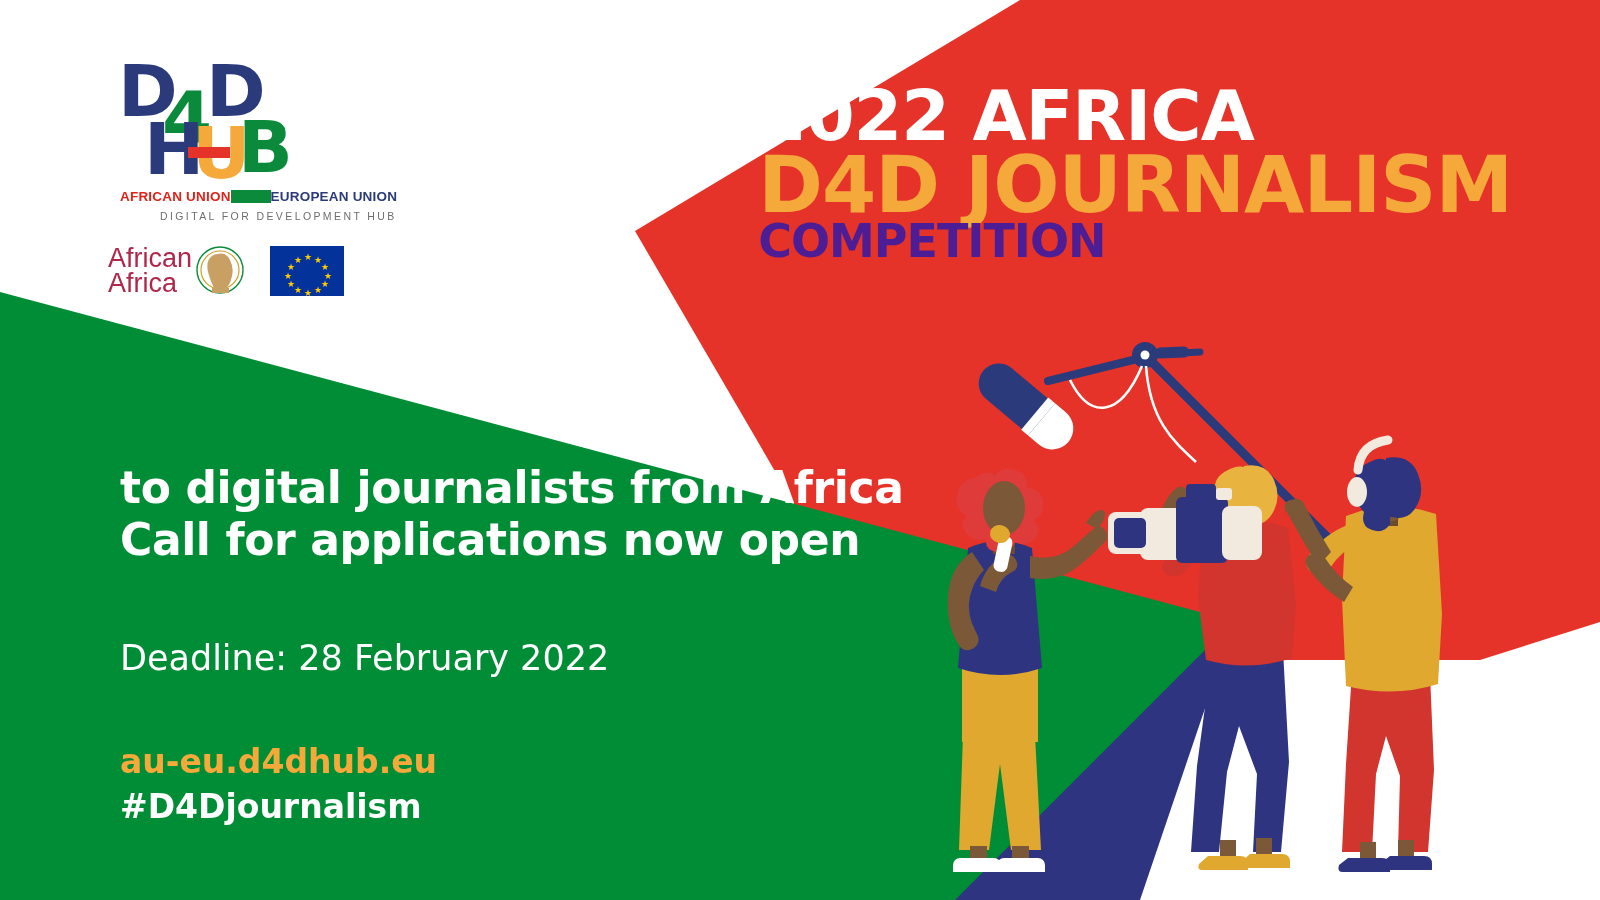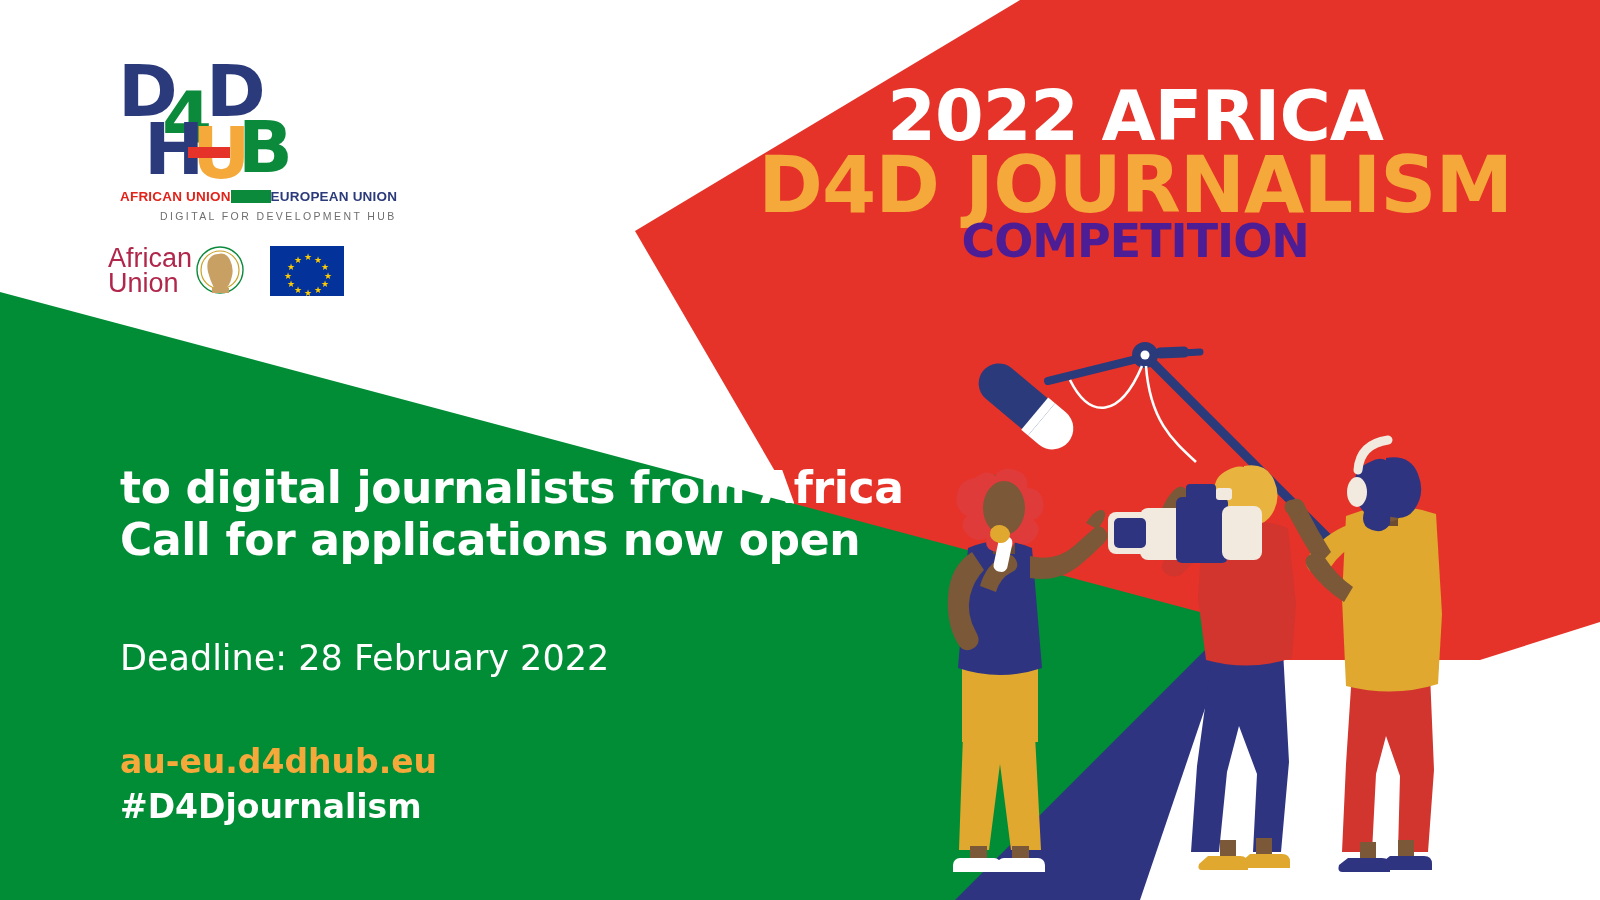--- a/index.html
+++ b/index.html
@@ -33,21 +33,21 @@
   #union-bar{width:40px;height:13px;background:#0B8A3C;}
   #logo-tagline{margin-top:6px;margin-left:34px;font-size:10.5px;letter-spacing:2.4px;color:#6E6E6E;font-family:"Liberation Sans",sans-serif;padding-left:8px;}
 
   #logo-partners{display:flex;align-items:center;gap:22px;margin-top:22px;margin-left:-10px;}
   #au-logo{display:flex;align-items:center;}
   #au-logo-text{font-size:27px;line-height:.92;color:#B0274B;font-family:"Liberation Sans",sans-serif;font-weight:400;}
   #eu-flag{width:74px;height:50px;background:#03339A;position:relative;}
   .eu-star{position:absolute;color:#FFCC00;font-size:9px;line-height:9px;}
 
   
-  #title-block{position:absolute;right:88px;top:82px;text-align:center;}
+  #title-block{position:absolute;right:88px;top:82px;text-align:left;}
   .title-line{font-family:"DejaVu Sans","Liberation Sans",sans-serif;font-weight:700;line-height:.98;letter-spacing:-1px;white-space:nowrap;}
   #title-1{font-size:70px;color:#FFFFFF;}
   #title-2{font-size:78px;color:#F5A93B;margin-top:-4px;}
   #title-3{font-size:46px;color:#4c1d95;margin-top:-4px;}
 
   
   #copy-block{position:absolute;left:120px;top:462px;width:760px;}
   .headline{font-family:"DejaVu Sans","Liberation Sans",sans-serif;font-weight:700;font-size:44px;line-height:1.18;color:#fff;letter-spacing:-.4px;white-space:nowrap;}
   #deadline{margin-top:72px;font-family:"DejaVu Sans","Liberation Sans",sans-serif;font-weight:400;font-size:35px;color:#fff;}
   #url{margin-top:64px;font-family:"DejaVu Sans","Liberation Sans",sans-serif;font-weight:700;font-size:33px;color:#F5A93B;}
@@ -218,21 +218,21 @@
       <span id="union-bar"></span>
       <span class="union-txt" id="eu-text">EUROPEAN UNION</span>
     </div>
 
     <div id="logo-tagline">DIGITAL FOR DEVELOPMENT HUB</div>
 
     <div id="logo-partners">
       <div id="au-logo">
         <div id="au-logo-text">
           <div>African</div>
-          <div>Union</div>
+          <div>Africa</div>
         </div>
         <svg width="56" height="54" viewBox="0 0 56 54">
           <circle cx="28" cy="26" r="23" fill="none" stroke="#0B8A3C" stroke-width="1.4"></circle>
           <circle cx="28" cy="26" r="19" fill="none" stroke="#C9A227" stroke-width="1.2"></circle>
           <path d="M26 10 q8 -2 12 6 q4 8 2 16 q-2 10 -8 14 q-6 4 -10 -2 q-4 -8 -6 -16 q-2 -10 2 -14 q3 -4 8 -4 z" fill="#C9A063"></path>
           <rect x="20" y="44" width="17" height="5" fill="#C9A063"></rect>
         </svg>
       </div>
 
       <div id="eu-flag">

